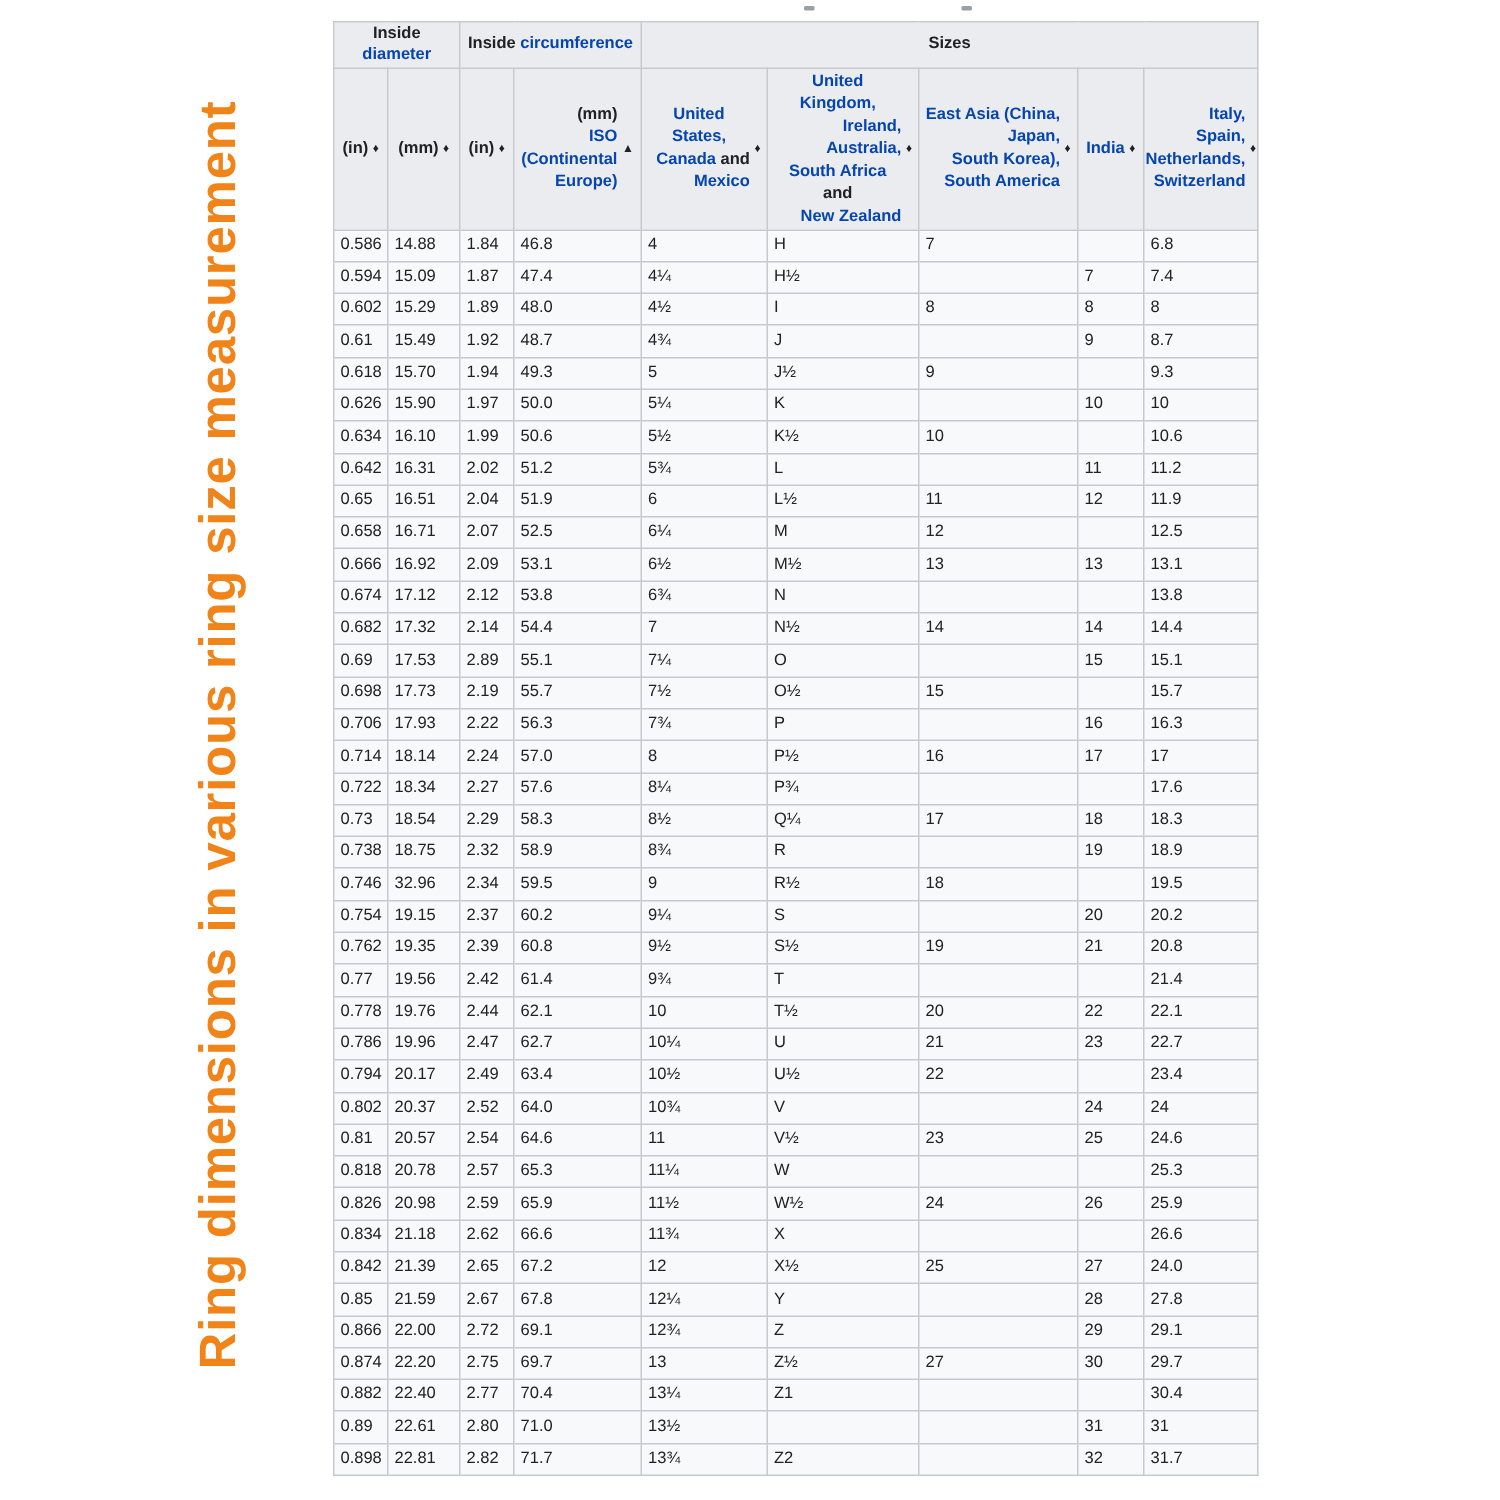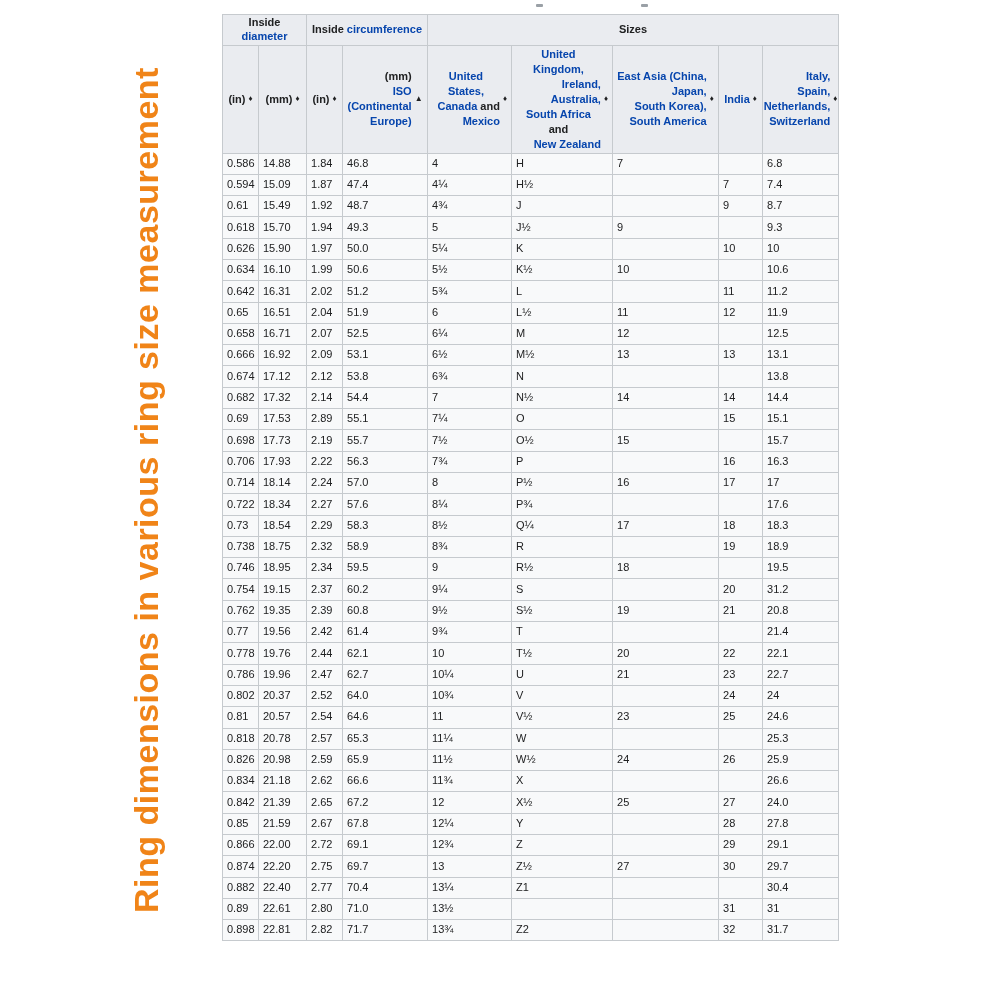--- a/index.html
+++ b/index.html
@@ -175,20 +175,31 @@
         <td>15.09</td>
         <td>1.87</td>
         <td>47.4</td>
         <td>4¼</td>
         <td>H½</td>
         <td></td>
         <td>7</td>
         <td>7.4</td>
       </tr>
       <tr>
+        <td>0.602</td>
+        <td>15.29</td>
+        <td>1.89</td>
+        <td>48.0</td>
+        <td>4½</td>
+        <td>I</td>
+        <td>8</td>
+        <td>8</td>
+        <td>8</td>
+      </tr>
+      <tr>
         <td>0.61</td>
         <td>15.49</td>
         <td>1.92</td>
         <td>48.7</td>
         <td>4¾</td>
         <td>J</td>
         <td></td>
         <td>9</td>
         <td>8.7</td>
       </tr>
@@ -363,39 +374,39 @@
         <td>2.32</td>
         <td>58.9</td>
         <td>8¾</td>
         <td>R</td>
         <td></td>
         <td>19</td>
         <td>18.9</td>
       </tr>
       <tr>
         <td>0.746</td>
-        <td>18.95</td>
+        <td>32.96</td>
         <td>2.34</td>
         <td>59.5</td>
         <td>9</td>
         <td>R½</td>
         <td>18</td>
         <td></td>
         <td>19.5</td>
       </tr>
       <tr>
         <td>0.754</td>
         <td>19.15</td>
         <td>2.37</td>
         <td>60.2</td>
         <td>9¼</td>
         <td>S</td>
         <td></td>
         <td>20</td>
-        <td>31.2</td>
+        <td>20.2</td>
       </tr>
       <tr>
         <td>0.762</td>
         <td>19.35</td>
         <td>2.39</td>
         <td>60.8</td>
         <td>9½</td>
         <td>S½</td>
         <td>19</td>
         <td>21</td>
@@ -428,20 +439,31 @@
         <td>19.96</td>
         <td>2.47</td>
         <td>62.7</td>
         <td>10¼</td>
         <td>U</td>
         <td>21</td>
         <td>23</td>
         <td>22.7</td>
       </tr>
       <tr>
+        <td>0.794</td>
+        <td>20.17</td>
+        <td>2.49</td>
+        <td>63.4</td>
+        <td>10½</td>
+        <td>U½</td>
+        <td>22</td>
+        <td></td>
+        <td>23.4</td>
+      </tr>
+      <tr>
         <td>0.802</td>
         <td>20.37</td>
         <td>2.52</td>
         <td>64.0</td>
         <td>10¾</td>
         <td>V</td>
         <td></td>
         <td>24</td>
         <td>24</td>
       </tr>

